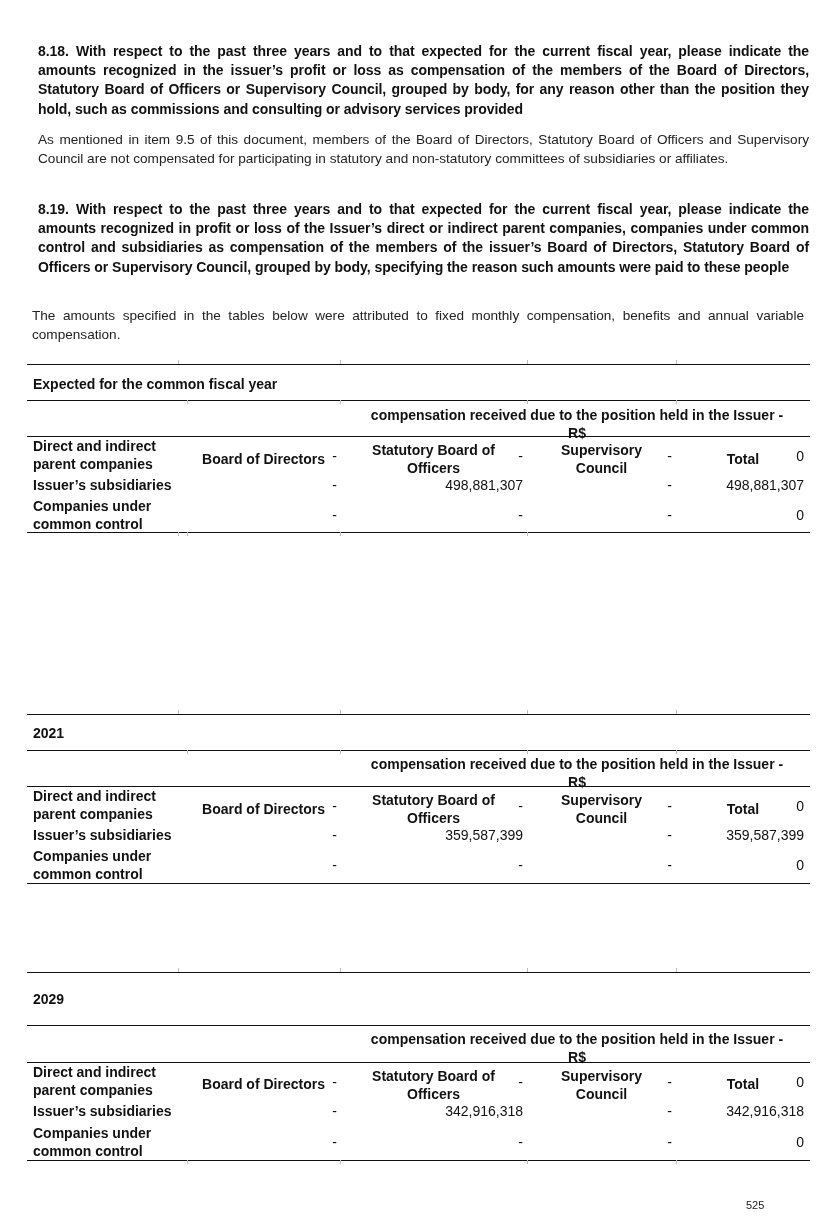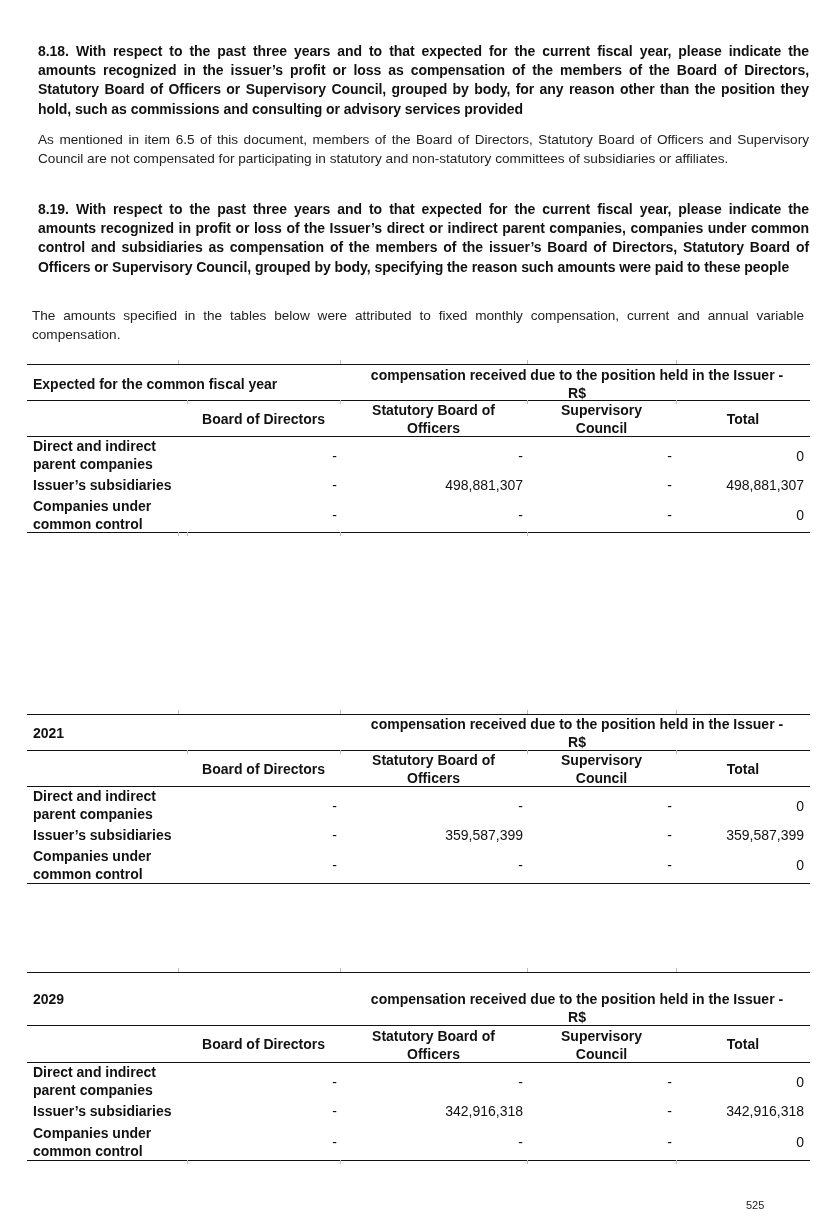--- a/index.html
+++ b/index.html
@@ -68,42 +68,42 @@
     height: 4px;
     background: #bbbbbb;
   }
   .comp-table .cell {
     position: absolute;
     font-size: 14px;
     line-height: 17.5px;
     color: #111;
   }
   .bold { font-weight: bold; }
-  .ctr { text-align: center; }
+  .ctr { text-align: center; margin-top: 40px; }
   .rgt { text-align: right; }
   .num { color: #222; font-size: 14px; }
 
   .page-number {
     position: absolute;
     left: 746px;
     top: 1199px;
     font-size: 11px;
     color: #222;
   }
 </style>
 </head>
 <body>
 
 <div class="page">
 
   <div class="heading" style="top:42px;">8.18. With respect to the past three years and to that expected for the current fiscal year, please indicate the amounts recognized in the issuer’s profit or loss as compensation of the members of the Board of Directors, Statutory Board of Officers or Supervisory Council, grouped by body, for any reason other than the position they hold, such as commissions and consulting or advisory services provided</div>
-  <div class="para" style="top:131px;">As mentioned in item 6.5 of this document, members of the Board of Directors, Statutory Board of Officers and Supervisory Council are not compensated for participating in statutory and non-statutory committees of subsidiaries or affiliates.</div>
+  <div class="para" style="top:131px;">As mentioned in item 9.5 of this document, members of the Board of Directors, Statutory Board of Officers and Supervisory Council are not compensated for participating in statutory and non-statutory committees of subsidiaries or affiliates.</div>
 
   <div class="heading" style="top:200px;">8.19. With respect to the past three years and to that expected for the current fiscal year, please indicate the amounts recognized in profit or loss of the Issuer’s direct or indirect parent companies, companies under common control and subsidiaries as compensation of the members of the issuer’s Board of Directors, Statutory Board of Officers or Supervisory Council, grouped by body, specifying the reason such amounts were paid to these people</div>
-  <div class="para p2" style="top:307px;">The amounts specified in the tables below were attributed to fixed monthly compensation, current and annual variable  compensation.</div>
+  <div class="para p2" style="top:307px;">The amounts specified in the tables below were attributed to fixed monthly compensation, benefits and annual variable  compensation.</div>
 
   <div class="comp-table" style="top:364px; height:172px;">
     <div class="rule" style="top:0px;"></div>
     <div class="tick" style="left:151px; top:-4px;"></div>
     <div class="tick" style="left:313px; top:-4px;"></div>
     <div class="tick" style="left:500px; top:-4px;"></div>
     <div class="tick" style="left:649px; top:-4px;"></div>
 
     <div class="cell bold" style="left:6px; top:12px;">Expected for the common fiscal year</div>
     <div class="cell bold ctr" style="left:315px; top:3px; width:470px;">

